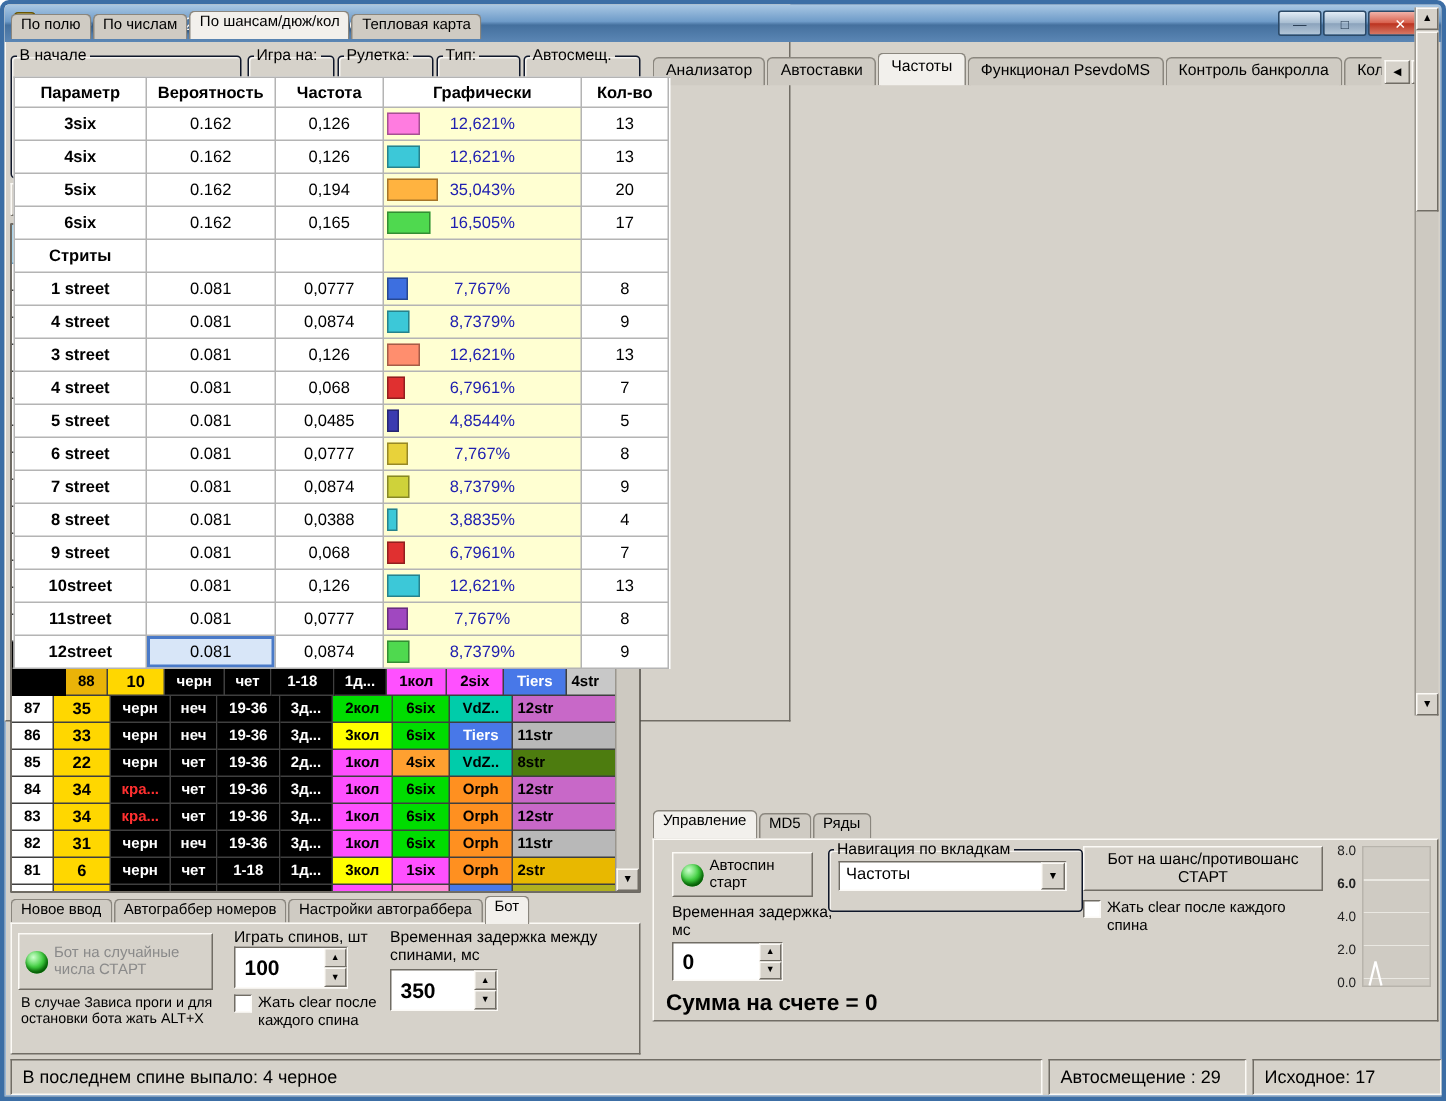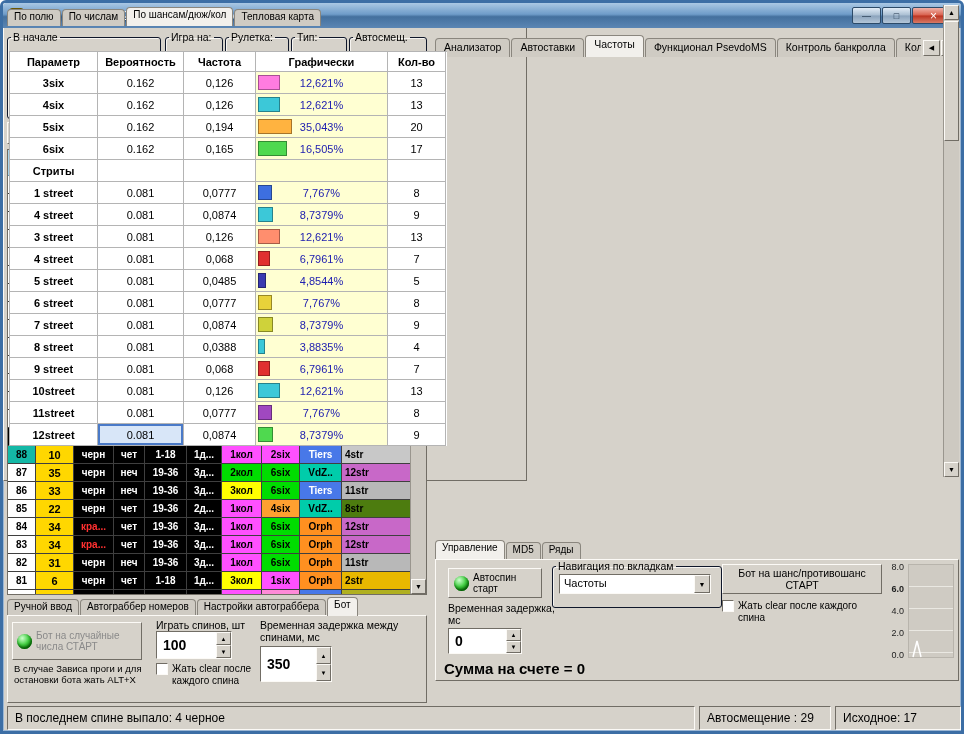--- a/index.html
+++ b/index.html
@@ -80,21 +80,21 @@
   
   #bot-tabs{left:4px;top:594px}
   #bot-panel{left:4px;top:612px;width:420px;height:88px}
   #random-bot-btn{left:4px;top:6px;width:130px;height:38px;justify-content:flex-start;padding-left:4px;text-align:left}
   #random-bot-btn .btext{width:100px;line-height:1.1;font-size:10px}
   #bot-hint{position:absolute;left:6px;top:48px;width:136px;font-size:9.5px;line-height:1.15}
   #spins-label{position:absolute;left:148px;top:3px;font-size:10.5px}
   #spins-spinner{left:148px;top:15px;width:76px;height:28px}
   #bot-clear-check{left:148px;top:47px;width:122px}
   #bot-delay-label{position:absolute;left:252px;top:3px;width:152px;font-size:10.5px;line-height:1.15}
-  #bot-delay-spinner{left:252px;top:30px;width:72px;height:36px}
+  #bot-delay-spinner{left:252px;top:30px;width:72px;height:28px}
   
   .scell{position:absolute;height:24px;border:1px solid;border-color:#716d65 #fcfaf6 #fcfaf6 #716d65;background:#d6d2ca;display:flex;align-items:center;padding:0 7px;font-size:12px;white-space:nowrap;overflow:hidden}
   #status-last{left:4px;top:703px;width:688px}
   #status-shift{left:696px;top:703px;width:132px}
   #status-init{left:832px;top:703px;width: 126px}
   
   #main-tabs{left:432px;top:32px;max-width:486px;overflow:hidden}
   #tab-scrollers{position:absolute;left:920px;top:37px;display:flex;gap:1px}
   .sbtn-h{width:17px;height:16px;border:1px solid;border-color:#fcfaf6 #716d65 #716d65 #fcfaf6;background:#d6d2ca;display:flex;align-items:center;justify-content:center;font-size:7px}
   #freq-page{left:432px;top:53px;width:524px;height:478px;border:1px solid;border-color:#fcfaf6 #716d65 #716d65 #fcfaf6;background:#d6d2ca}
@@ -463,21 +463,21 @@
             <div class="hcell c2" style="background: rgb(0, 0, 0); color: rgb(0, 224, 0);">zero</div>
             <div class="hcell c3" style="background: rgb(0, 0, 0); color: rgb(0, 224, 0);">zero</div>
             <div class="hcell c4" style="background: rgb(0, 0, 0); color: rgb(0, 224, 0);">zero</div>
             <div class="hcell c5" style="background: rgb(0, 0, 0); color: rgb(0, 224, 0);">zero</div>
             <div class="hcell c6" style="background: rgb(0, 0, 0); color: rgb(0, 224, 0);">zero</div>
             <div class="hcell c7" style="background: rgb(0, 0, 0); color: rgb(0, 224, 0);">zero</div>
             <div class="hcell c8" style="background: rgb(0, 204, 170); color: rgb(0, 0, 0);">VdZ..</div>
             <div class="hcell c9" style="background: rgb(0, 0, 0); color: rgb(0, 224, 0);">zero</div>
           </div>
           <div class="hrow">
-            <div class="hcell c0" style="background: #14b8a6; color: rgb(0, 0, 0);">88</div>
+            <div class="hcell c0" style="background: #eab308; color: rgb(0, 0, 0); margin-left: 36px;">88</div>
             <div class="hcell c1" style="background: rgb(255, 215, 0); color: rgb(0, 0, 0);">10</div>
             <div class="hcell c2" style="background: rgb(0, 0, 0); color: rgb(255, 255, 255);">черн</div>
             <div class="hcell c3" style="background: rgb(0, 0, 0); color: rgb(255, 255, 255);">чет</div>
             <div class="hcell c4" style="background: rgb(0, 0, 0); color: rgb(255, 255, 255);">1-18</div>
             <div class="hcell c5" style="background: rgb(0, 0, 0); color: rgb(255, 255, 255);">1д...</div>
             <div class="hcell c6" style="background: rgb(255, 80, 255); color: rgb(0, 0, 0);">1кол</div>
             <div class="hcell c7" style="background: rgb(255, 80, 255); color: rgb(0, 0, 0);">2six</div>
             <div class="hcell c8" style="background: rgb(72, 120, 232); color: rgb(255, 255, 255);">Tiers</div>
             <div class="hcell c9" style="background: rgb(200, 200, 200); color: rgb(0, 0, 0);">4str</div>
           </div>
@@ -580,21 +580,21 @@
         </div>
     </div>
     <div class="vscroll">
       <div class="sbtn up">▲</div>
       <div class="sthumb"></div>
       <div class="sbtn down">▼</div>
     </div>
   </div>
 
   <div class="tabstrip small" id="bot-tabs">
-      <div class="tab">Ручной ввод</div>
+      <div class="tab">Новое ввод</div>
       <div class="tab">Автограббер номеров</div>
       <div class="tab">Настройки автограббера</div>
       <div class="tab active">Бот</div>
     </div>
   <div class="panel" id="bot-panel">
     <div class="btn disabled" id="random-bot-btn">
       <span class="sphere"></span>
       <span class="btext">Бот на случайные числа СТАРТ</span>
     </div>
     <div id="bot-hint">В случае Зависа проги и для остановки бота жать ALT+X</div>

